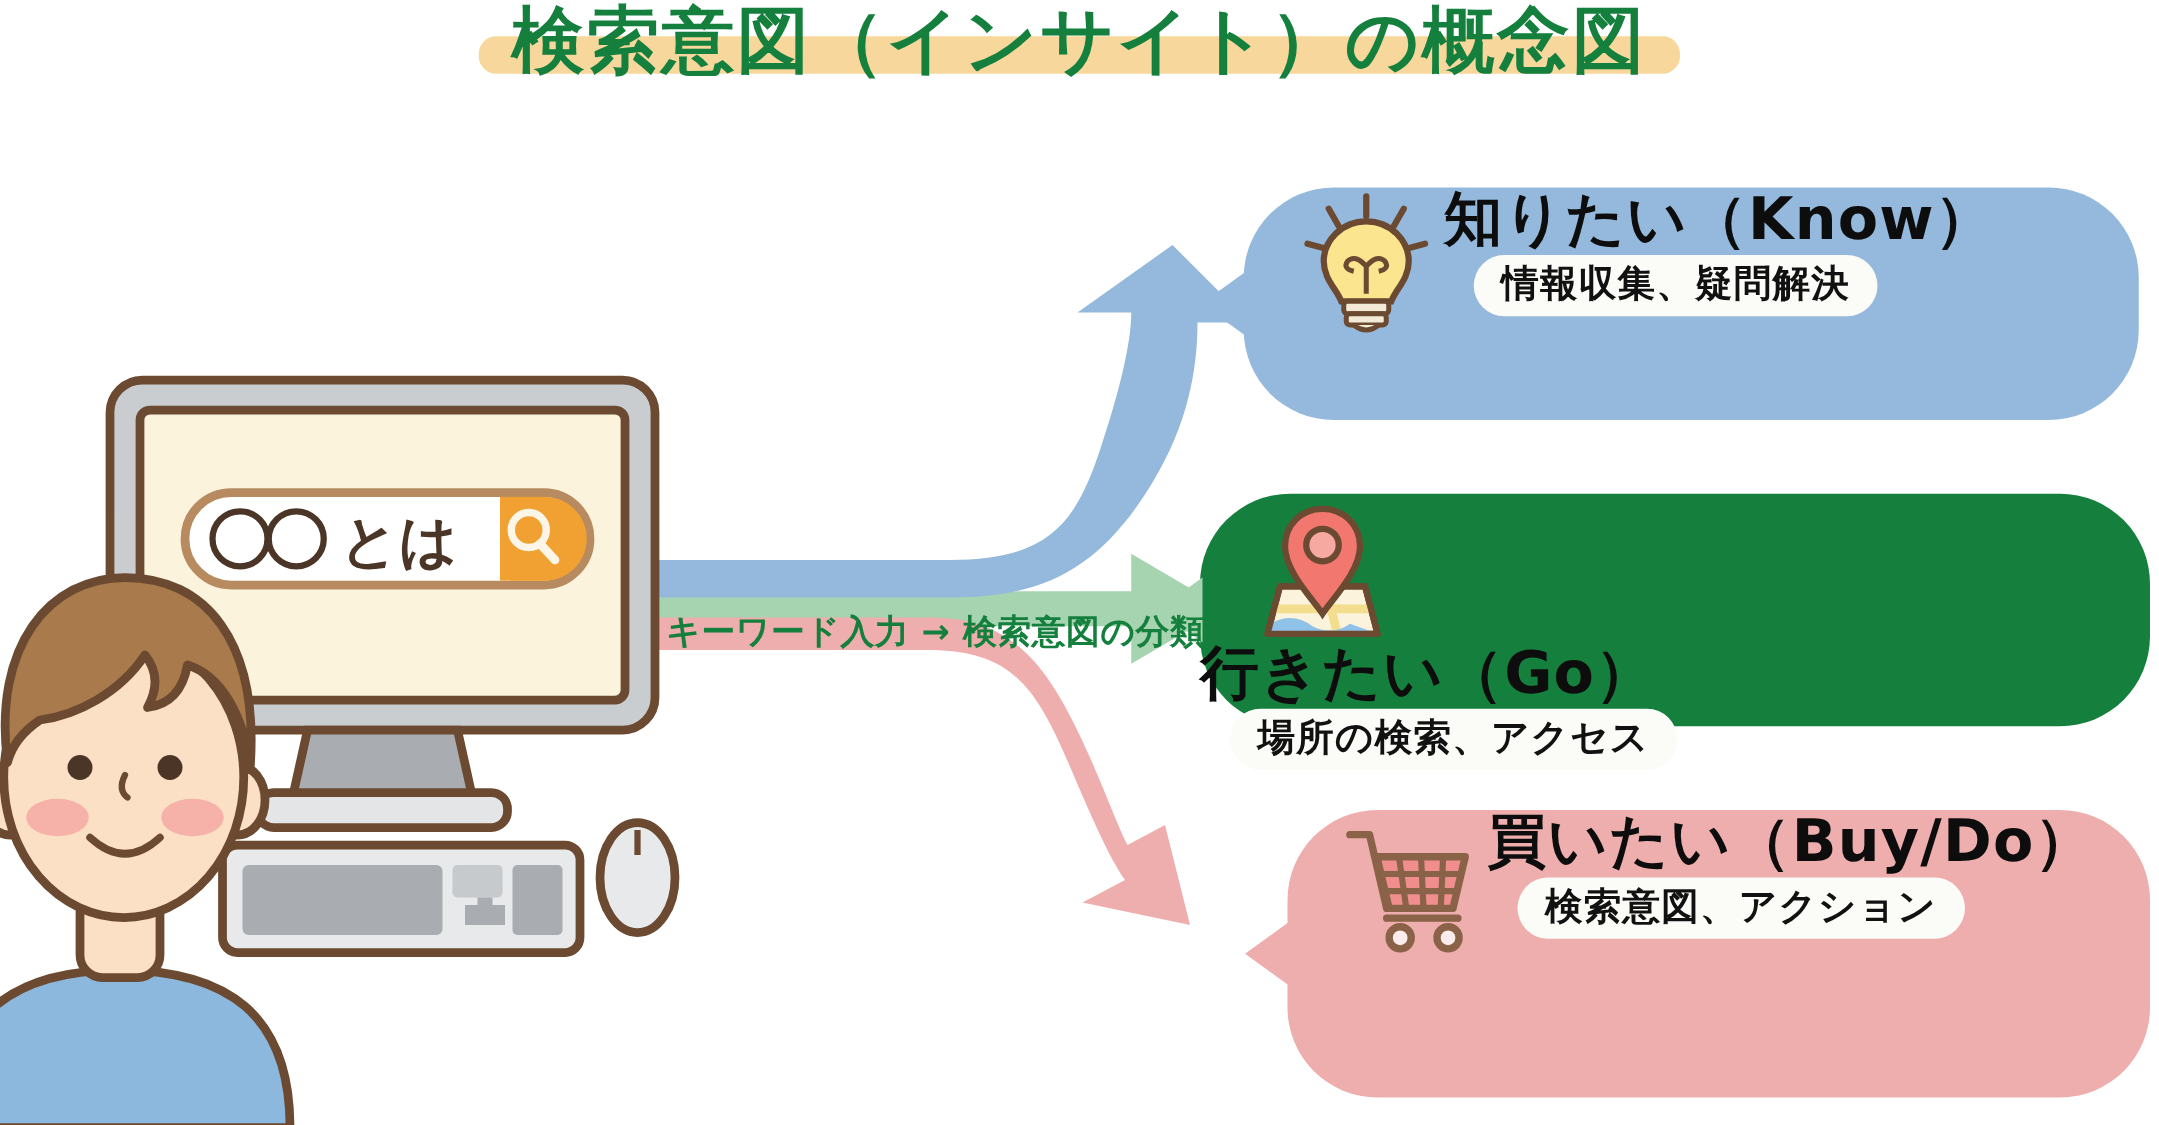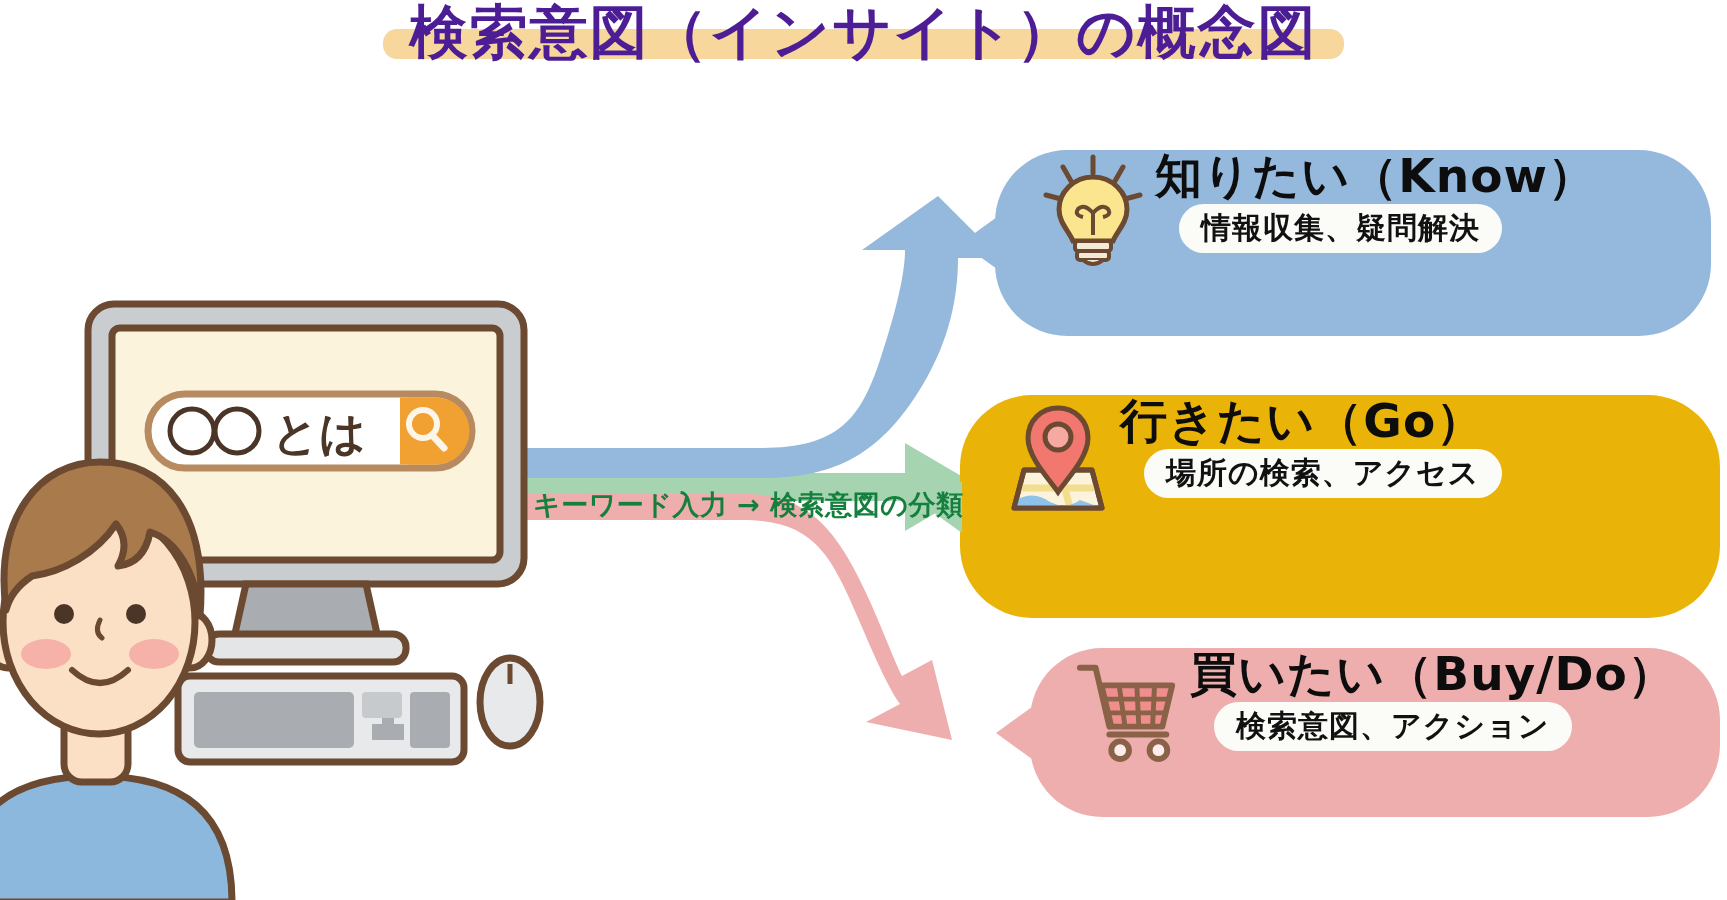--- a/index.html
+++ b/index.html
@@ -19,21 +19,21 @@
     display:flex; align-items:flex-start; justify-content:center;
   }
   .title-inner{position:relative;display:inline-block;padding:0 18px;}
   .title-marker{
     position:absolute;left:-8px;right:-8px;bottom:4px;height:30px;
     background:#f7d79b;border-radius:14px;z-index:0;
     filter:blur(0.4px);
   }
   .title-text{
     position:relative;z-index:1;
-    font-size:58px;font-weight:bold;color:#4c1d95;
+    font-size:58px;font-weight:bold;color:#15803d;
     letter-spacing:2px;line-height:1.05;white-space:nowrap;
     padding-top:2px;
   }
 
   
   .card{
     position:absolute;
     border-radius:72px;
     display:flex;align-items:flex-start;
     box-sizing:border-box;
@@ -59,23 +59,23 @@
     display:inline-block;align-self:flex-start;
     background:#fbfbf8;border-radius:26px;
     padding:5px 22px 7px 22px;
     font-size:30px;font-weight:bold;color:#111;
     letter-spacing:1px;white-space:nowrap;line-height:1.25;
     margin-left:24px;
   }
 
   #card-know{left:995px;top:150px;width:716px;height:186px;background:#94b9dc;}
   #card-know .tail{border-right:36px solid #94b9dc;}
-  #card-go{left:960px;top:395px;width:760px;height:223px;background:#eab308;}
+  #card-go{left:960px;top:395px;width:760px;height:186px;background:#15803d;flex-direction:column;}
   #card-go .tail{border-right:36px solid #a6d3b0;}
-  #card-buy{left:1030px;top:648px;width:690px;height:169px;background:#efaeae;}
+  #card-buy{left:1030px;top:648px;width:690px;height:230px;background:#efaeae;}
   #card-buy .tail{border-right:36px solid #efaeae;}
 
   
   .center-label{
     position:absolute;left:533px;top:487px;
     font-size:27px;font-weight:bold;color:#15803d;
     letter-spacing:0.5px;white-space:nowrap;z-index:6;
   }
   svg{display:block;}
 </style>

